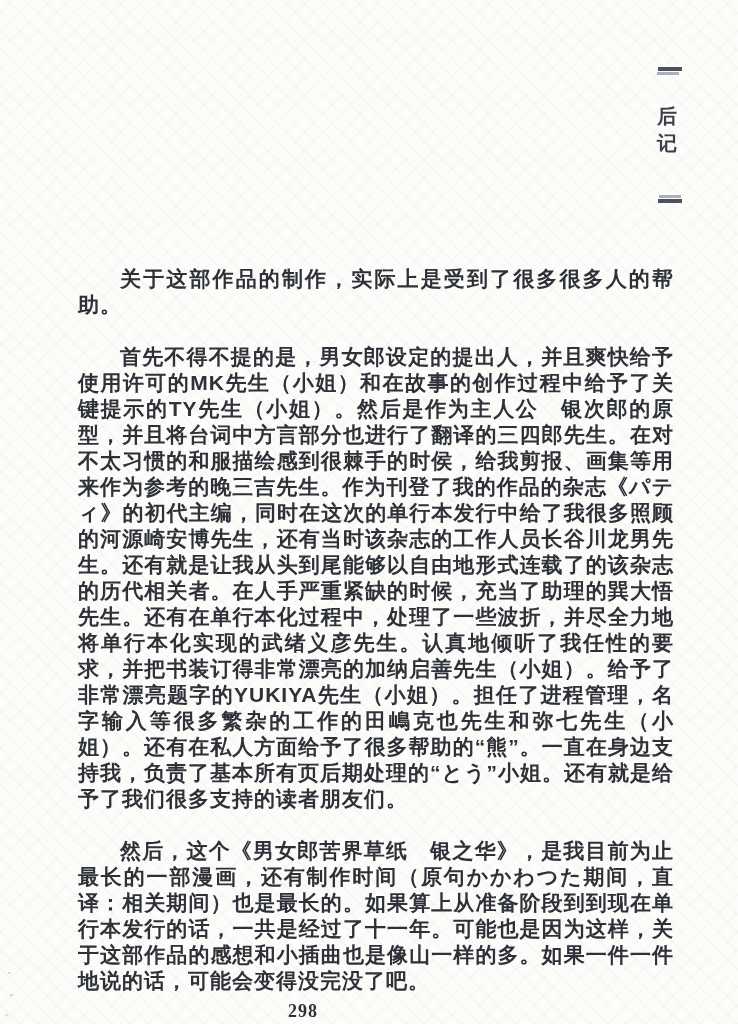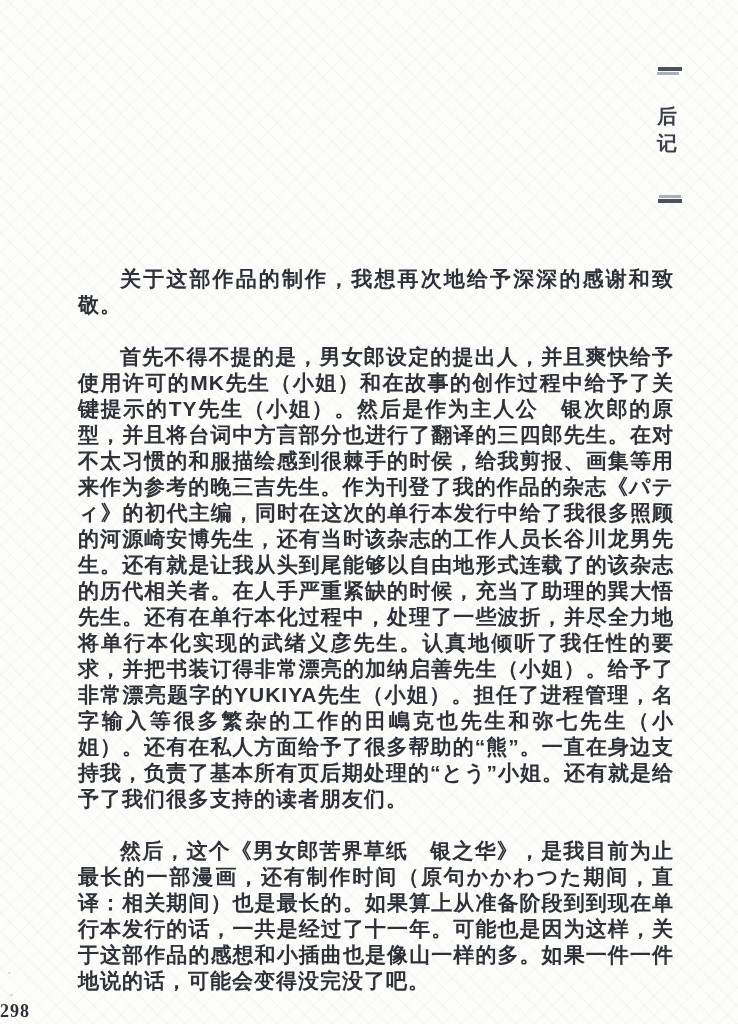--- a/index.html
+++ b/index.html
@@ -75,21 +75,21 @@
     text-indent: 2em;
   }
   .body-text p:last-child { margin-bottom: 0; }
 
   
   .page-number {
     position: absolute;
     bottom: 2px;
     left: 0;
     width: 606px;
-    text-align: left;
+    text-align: center;
     font-family: "Liberation Serif", serif;
     font-size: 18px;
     font-weight: 700;
     color: #2f3136;
     letter-spacing: 1px;
   }
 
   
   .speck {
     position: absolute;
@@ -116,21 +116,21 @@
       <span>后</span>
       <span>记</span>
     </div>
     <div class="rule rule-bottom">
       <span class="bar light"></span>
       <span class="bar dark"></span>
     </div>
   </div>
 
   <main class="body-text">
-    <p>关于这部作品的制作，我想再次地给予深深的感谢和致敬。</p>
+    <p>关于这部作品的制作，实际上是受到了很多很多人的帮助。</p>
     <p>首先不得不提的是，男女郎设定的提出人，并且爽快给予使用许可的MK先生（小姐）和在故事的创作过程中给予了关键提示的TY先生（小姐）。然后是作为主人公　银次郎的原型，并且将台词中方言部分也进行了翻译的三四郎先生。在对不太习惯的和服描绘感到很棘手的时侯，给我剪报、画集等用来作为参考的晚三吉先生。作为刊登了我的作品的杂志《パティ》的初代主编，同时在这次的单行本发行中给了我很多照顾的河源崎安博先生，还有当时该杂志的工作人员长谷川龙男先生。还有就是让我从头到尾能够以自由地形式连载了的该杂志的历代相关者。在人手严重紧缺的时候，充当了助理的巽大悟先生。还有在单行本化过程中，处理了一些波折，并尽全力地将单行本化实现的武绪义彦先生。认真地倾听了我任性的要求，并把书装订得非常漂亮的加纳启善先生（小姐）。给予了非常漂亮题字的YUKIYA先生（小姐）。担任了进程管理，名字输入等很多繁杂的工作的田嶋克也先生和弥七先生（小姐）。还有在私人方面给予了很多帮助的“熊”。一直在身边支持我，负责了基本所有页后期处理的“とう”小姐。还有就是给予了我们很多支持的读者朋友们。</p>
     <p>然后，这个《男女郎苦界草纸　银之华》，是我目前为止最长的一部漫画，还有制作时间（原句かかわつた期间，直译：相关期间）也是最长的。如果算上从准备阶段到到现在单行本发行的话，一共是经过了十一年。可能也是因为这样，关于这部作品的感想和小插曲也是像山一样的多。如果一件一件地说的话，可能会变得没完没了吧。</p>
   </main>
 
   <div class="speck s1"></div>
   <div class="speck s2"></div>
   <div class="speck s3"></div>
 
   <div class="page-number">298</div>
 </div>

